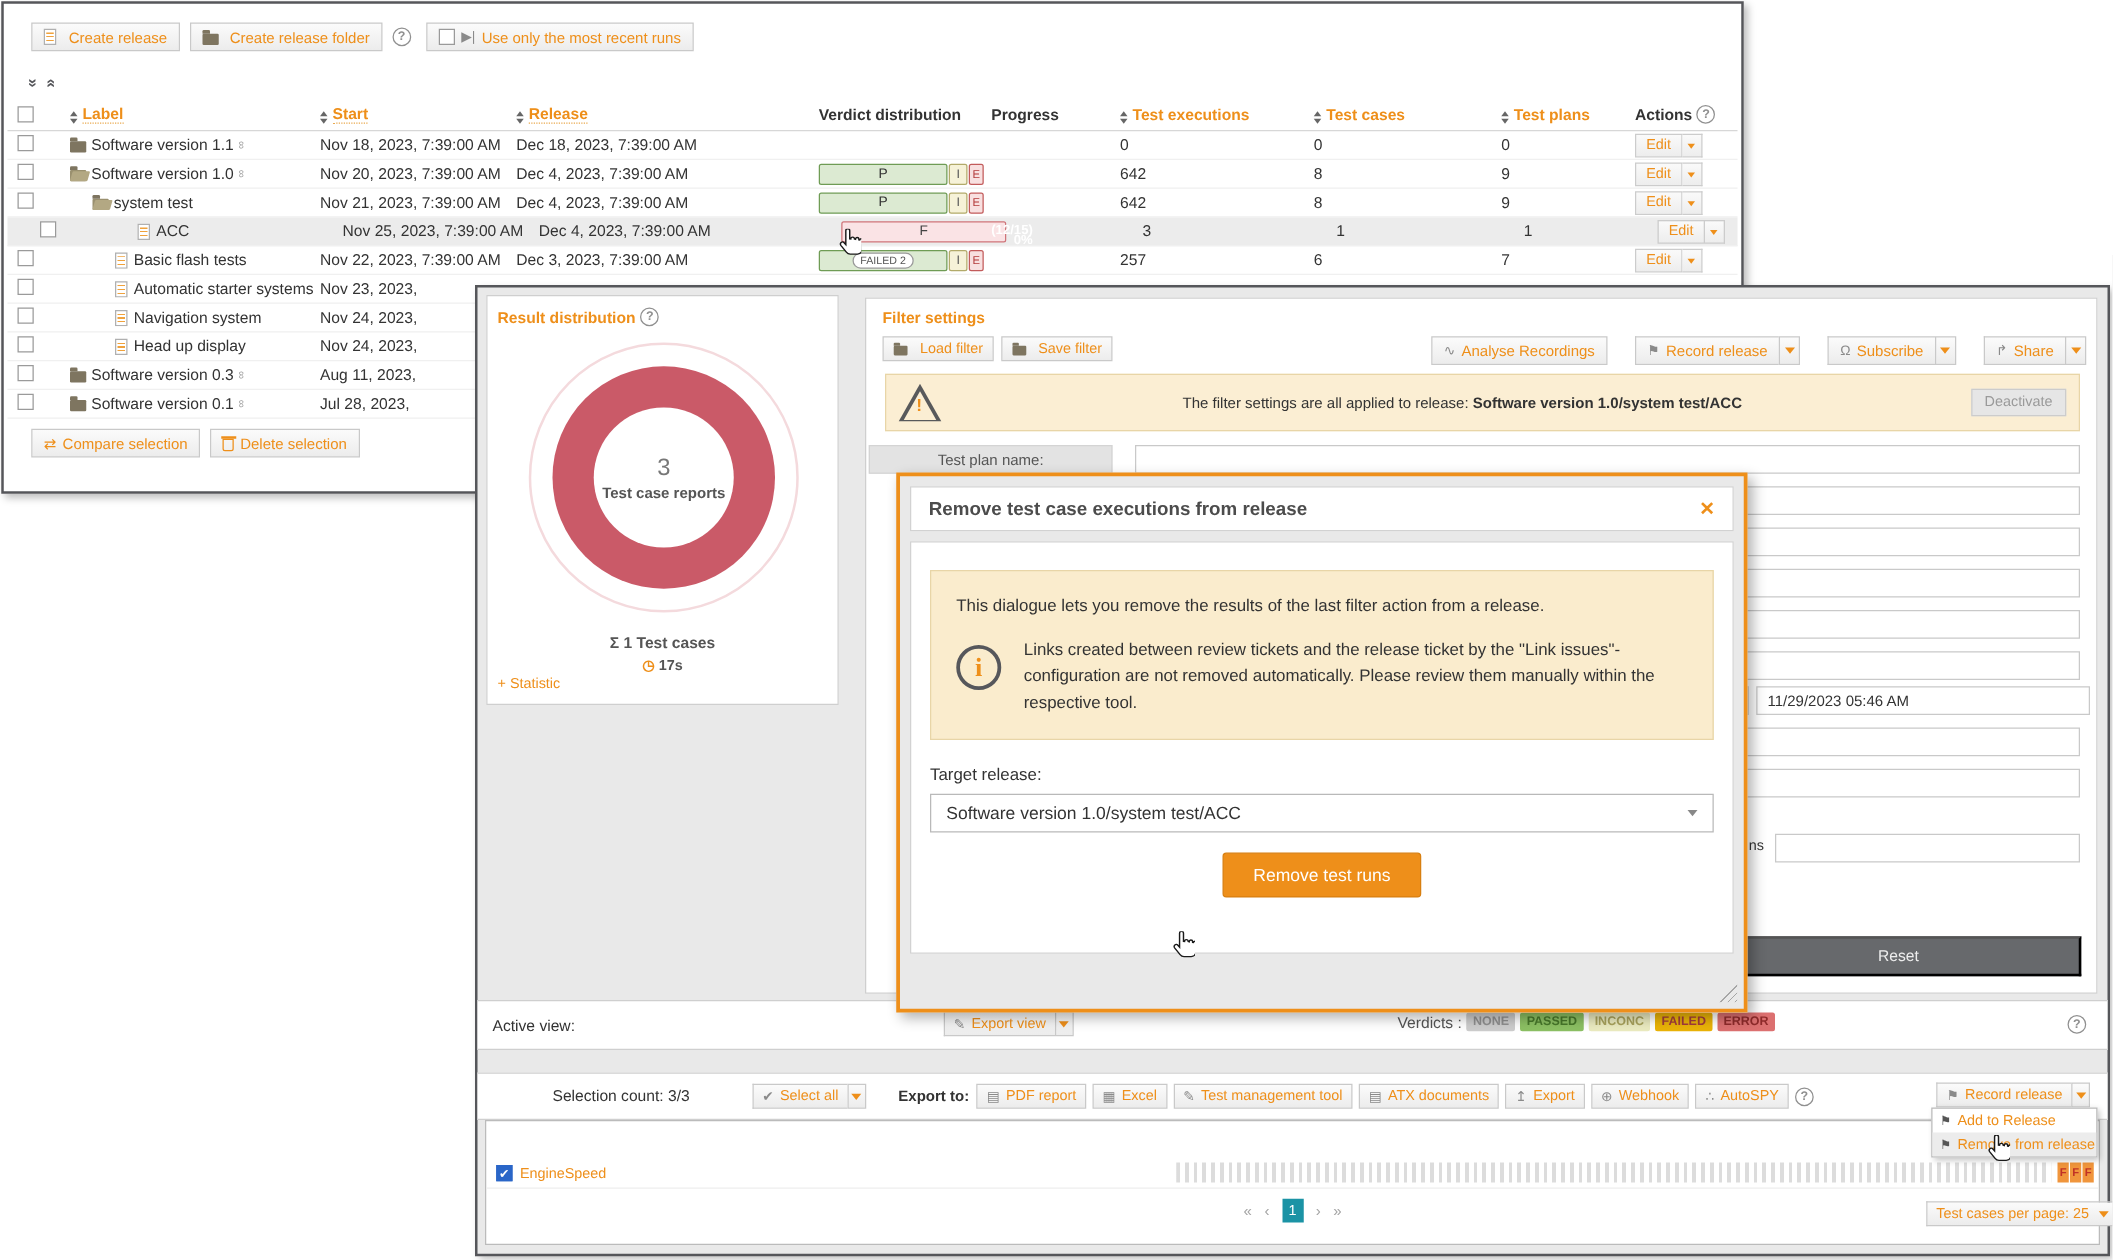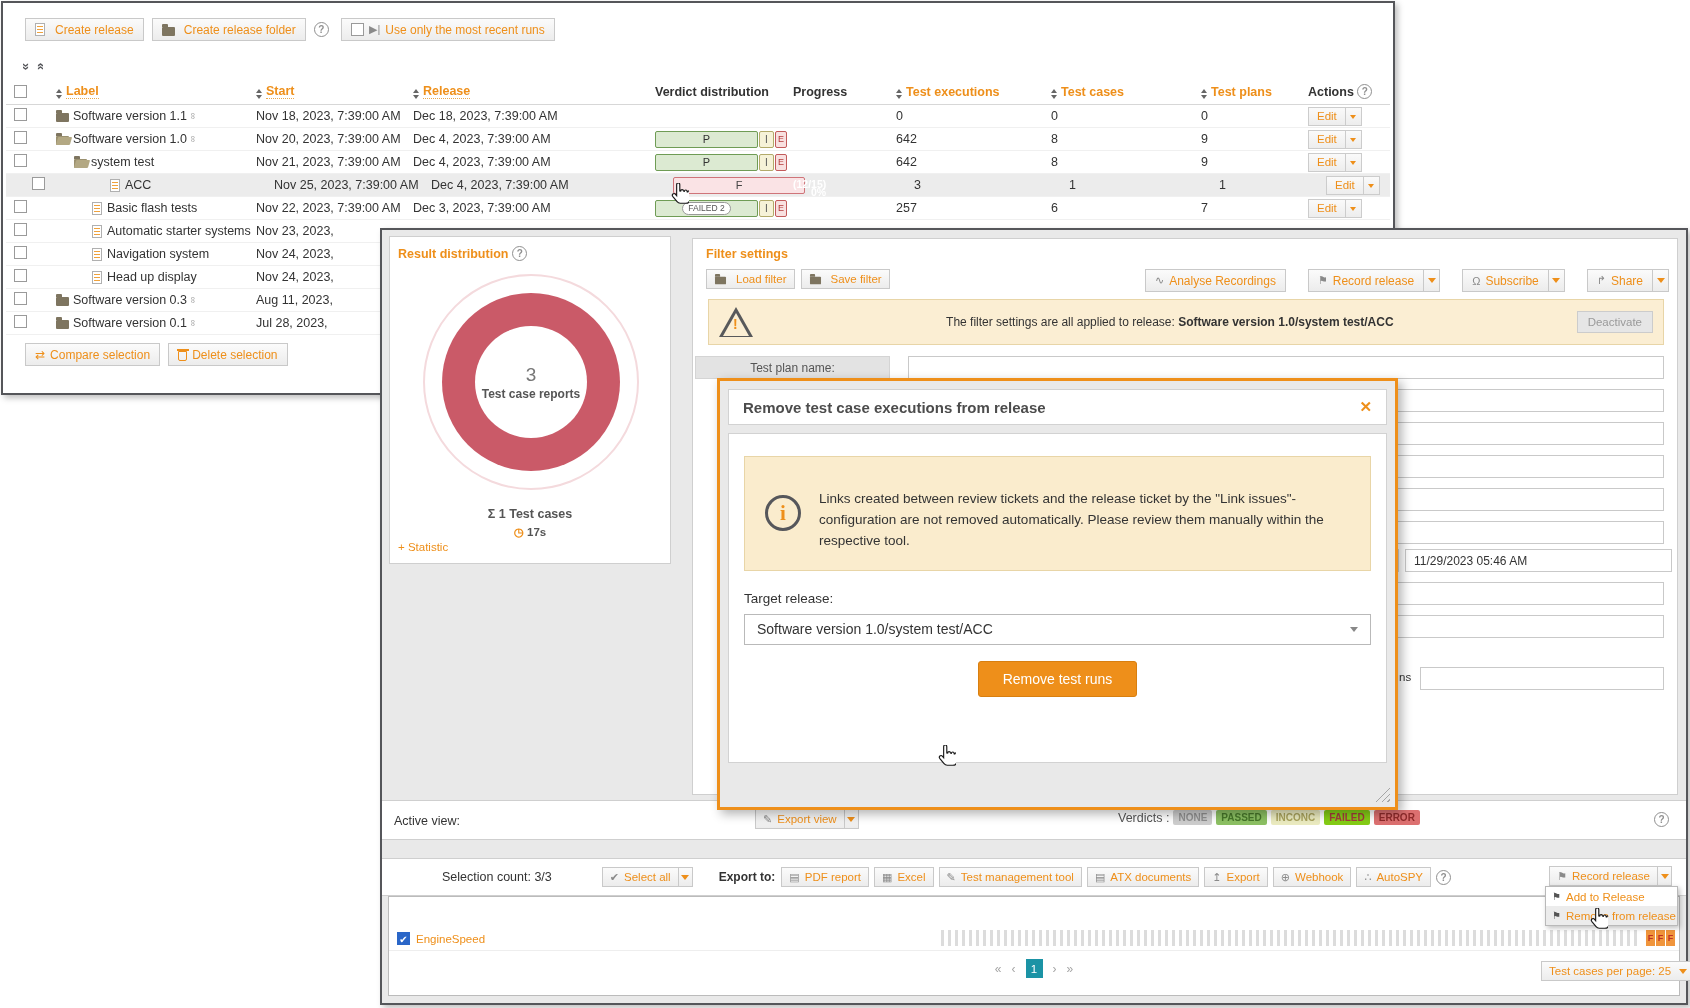--- a/index.html
+++ b/index.html
@@ -112,21 +112,21 @@
   .strip{position:absolute;left:0;width:1304px;background:#fff;border-top:1px solid #cfcfcf;border-bottom:1px solid #cfcfcf;}
   .active-strip{top:570px;height:40px;}
   .export-strip{top:628px;height:38px;display:flex;align-items:center;}
   .as-label{position:absolute;left:12px;top:13px;font-size:12.5px;color:#333;text-align:center;}
   .as-export{position:absolute;left:373px;top:8px;}
   .as-verdicts{position:absolute;left:736px;top:9px;display:flex;align-items:center;gap:4px;font-size:12.5px;color:#555;}
   .badge{font-size:10px;font-weight:bold;padding:2px 5px;border-radius:2px;}
   .b-none{background:#cdcdcd;color:#8f8f8f;}
   .b-passed{background:#8cc063;color:#47772a;}
   .b-inconc{background:#ebebc0;color:#a8a25c;}
-  .b-failed{background:#84cc16;color:#a33c3c;text-align:center;}
+  .b-failed{background:#eab308;color:#a33c3c;text-align:center;}
   .b-error{background:#dc7070;color:#8f2b2b;}
   .as-help{position:absolute;left:1272px;top:11px;}
   .es-sel{margin-left:60px;font-size:12.5px;color:#333;white-space:nowrap;}
   .es-exportto{font-weight:bold;font-size:12px;color:#333;margin:0 6px 0 26px;}
   .es-btns{display:flex;gap:5px;align-items:center;}
   .rec-btn{position:absolute;right:14px;top:7px;}
 
   .menu{position:absolute;left:1163px;top:656px;width:133px;background:#fff;border:1px solid #b9b9b9;box-shadow:2px 2px 5px rgba(0,0,0,.25);z-index:8;}
   .menu-item{display:flex;align-items:center;gap:5px;height:19px;padding:0 6px;font-size:11.5px;color:#ee8f1a;cursor:pointer;white-space:nowrap;}
   .menu-item .gic{color:#555;font-size:10px;}
@@ -556,20 +556,21 @@
       <span class="finput" style="left:215px;top:249px;width:756px;"></span>
       <span class="finput" style="left:215px;top:282px;width:756px;"></span>
       <span class="flabel" style="left:215px;top:310px;width:491px;justify-content:flex-end;padding-right:6px;">
           <span class="fararrow"></span>
         </span>
       <span class="finput" style="left:712px;top:310px;width:267px;">11/29/2023 05:46 AM</span>
       <span class="finput" style="left:215px;top:343px;width:756px;"></span>
       <span class="finput" style="left:215px;top:376px;width:756px;"></span>
       <span class="fragment" style="left:706px;top:432px;">ns</span>
       <span class="finput" style="left:727px;top:428px;width:244px;"></span>
+      <button class="reset-btn">Reset</button>
     </div>
 
     <div class="strip active-strip">
       <span class="as-label">Active view:</span>
       <span class="grp as-export">
           <button class="btn btn-sm">
             <span class="gic">✎</span>
             <span>Export view</span>
           </button>
           <span class="caret-seg sm">
@@ -679,20 +680,21 @@
     </div>
   </section>
 
   <div class="modal">
     <div class="m-title">
       <b>Remove test case executions from release</b>
       <span class="m-close">✕</span>
     </div>
     <div class="m-body">
       <div class="ibox">
+        <div>This dialogue lets you remove the results of the last filter action from a release.</div>
         <div class="irow">
           <span class="info-i">
               <b>i</b>
             </span>
           <div>Links created between review tickets and the release ticket by the "Link issues"-configuration are not removed automatically. Please review them manually within the respective tool.</div>
         </div>
       </div>
       <div class="m-target">Target release:</div>
       <div class="m-select">
         <span>Software version 1.0/system test/ACC</span>

